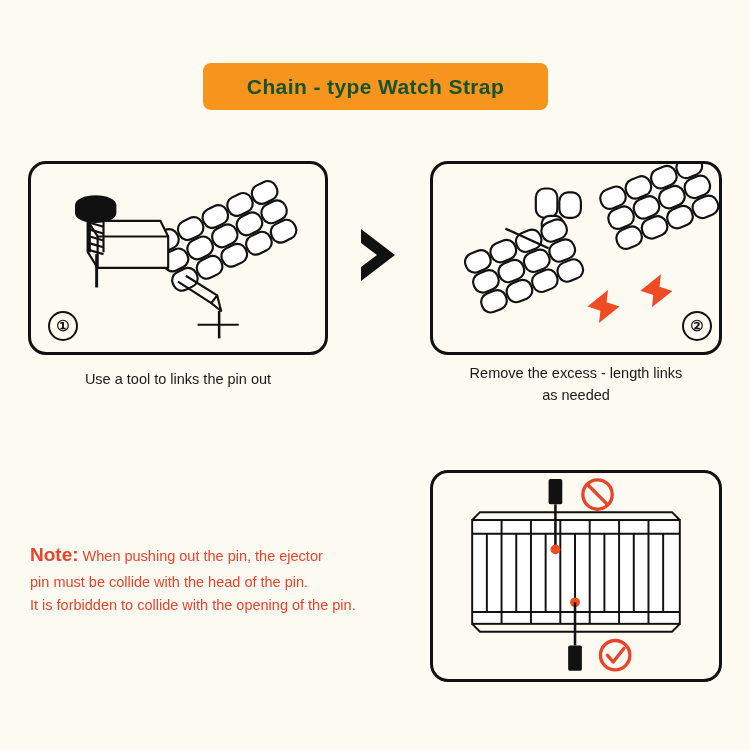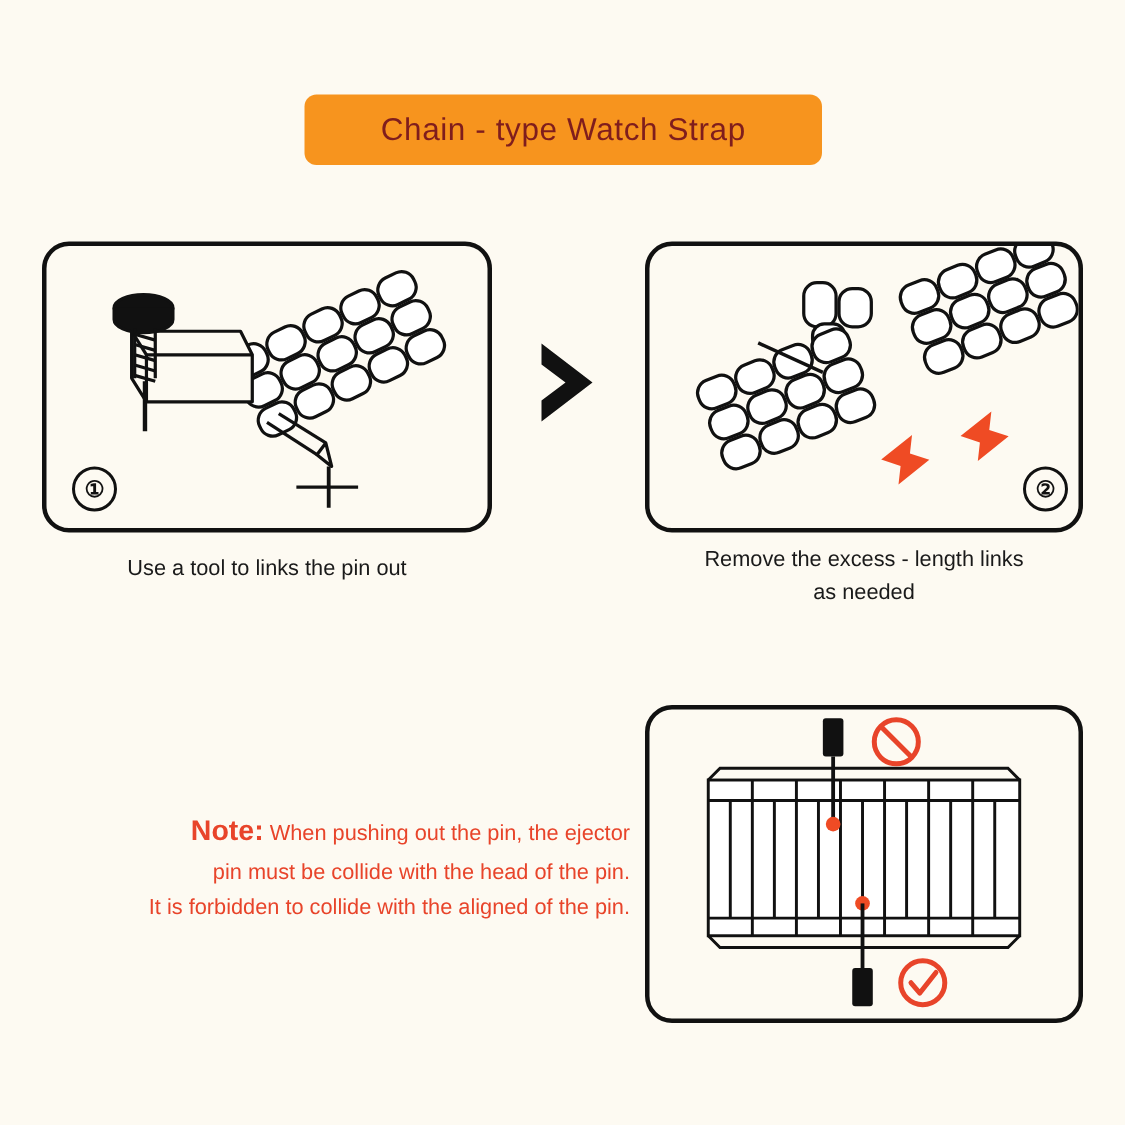--- a/index.html
+++ b/index.html
@@ -28,23 +28,23 @@
     top: 63px;
     width: 345px;
     height: 47px;
     background: #f7941e;
     border-radius: 8px;
     display: flex;
     align-items: center;
     justify-content: center;
   }
   .title-banner span {
-    color: #7f1d1d;
+    color: #14532d;
     font-size: 21px;
-    font-weight: normal;
+    font-weight: bold;
     letter-spacing: 0.4px;
   }
 
   
   .panel {
     position: absolute;
     border: 3px solid #111;
     border-radius: 18px;
     background: #fdfaf2;
     box-sizing: border-box;
@@ -93,21 +93,20 @@
   .note {
     position: absolute;
     left: 30px;
     top: 540px;
     width: 390px;
   }
   .note-line {
     font-size: 14.5px;
     color: #e8442a;
     line-height: 1.62;
-    text-align: right;
   }
   .note-label {
     font-size: 19px;
     font-weight: bold;
     color: #e8442a;
     margin-right: 4px;
   }
 
   svg { display: block; }
 
@@ -249,21 +248,21 @@
   </div>
   <div class="step-badge" id="badge2">②</div>
   <div class="caption" id="cap2" style="white-space:pre-line;">Remove the excess - length links
 as needed</div>
 
   <div class="note">
     <div class="note-line">
       <span class="note-label">Note:</span><span>When pushing out the pin, the ejector</span>
     </div>
     <div class="note-line">pin must be collide with the head of the pin.</div>
-    <div class="note-line">It is forbidden to collide with the aligned of the pin.</div>
+    <div class="note-line">It is forbidden to collide with the opening of the pin.</div>
   </div>
 
   <div class="panel" id="panel3">
     <svg class="ill" viewBox="0 0 292 212">
       <g fill="none" stroke="#111" stroke-width="2">
 
         <rect x="40" y="48" width="212" height="106" fill="#fff"></rect>
         <path d="M40,62 L252,62 M40,142 L252,142"></path>
 
         <path d="M70,48 L70,154 M100,48 L100,154 M130,48 L130,154 M160,48 L160,154 M190,48 L190,154 M220,48 L220,154"></path>

